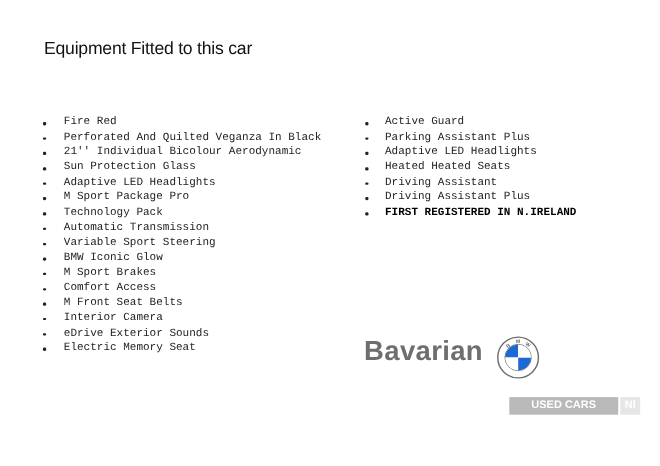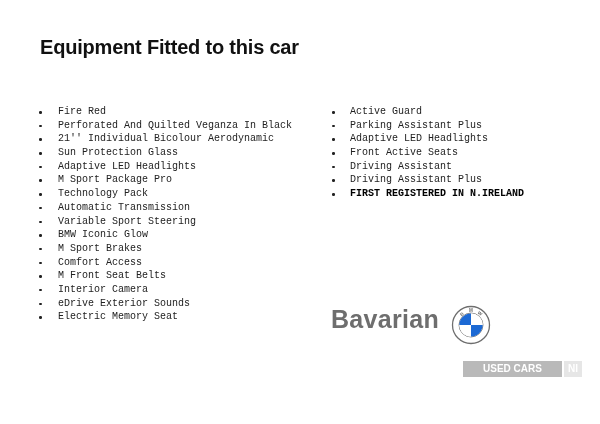--- a/index.html
+++ b/index.html
@@ -12,22 +12,22 @@
       height: 424px;
       position: relative;
       overflow: hidden;
       font-family: "Liberation Sans", sans-serif;
       color: #1a1a1a;
     }
     .title {
       position: absolute;
       left: 40px;
       top: 36px;
-      font-size: 20px;
-      font-weight: bold;
+      font-size: 16px;
+      font-weight: normal;
       letter-spacing: -0.2px;
       color: #111111;
     }
     .list {
       position: absolute;
       margin: 0;
       padding: 0;
       list-style: none;
     }
     .list.left { left: 36px; top: 105px; }
@@ -118,21 +118,21 @@
   <li><span class="bullet"></span><span class="label">M Front Seat Belts</span></li>
   <li><span class="bullet"></span><span class="label">Interior Camera</span></li>
   <li><span class="bullet"></span><span class="label">eDrive Exterior Sounds</span></li>
   <li><span class="bullet"></span><span class="label">Electric Memory Seat</span></li>
 </ul>
 
 <ul class="list right">
   <li><span class="bullet"></span><span class="label">Active Guard</span></li>
   <li><span class="bullet"></span><span class="label">Parking Assistant Plus</span></li>
   <li><span class="bullet"></span><span class="label">Adaptive LED Headlights</span></li>
-  <li><span class="bullet"></span><span class="label">Front Active Seats</span></li>
+  <li><span class="bullet"></span><span class="label">Heated Heated Seats</span></li>
   <li><span class="bullet"></span><span class="label">Driving Assistant</span></li>
   <li><span class="bullet"></span><span class="label">Driving Assistant Plus</span></li>
   <li class="bold"><span class="bullet"></span><span class="label">FIRST REGISTERED IN N.IRELAND</span></li>
 </ul>
 
 <div class="brand">
   <span class="brand-name">Bavarian</span>
   <svg class="bmw-logo" viewBox="0 0 40 40">
     <circle cx="20" cy="20" r="18.5" fill="#ffffff" stroke="#6e6e6e" stroke-width="1.3"></circle>
     <circle cx="20" cy="20" r="12" fill="#ffffff" stroke="#6e6e6e" stroke-width="0.8"></circle>

